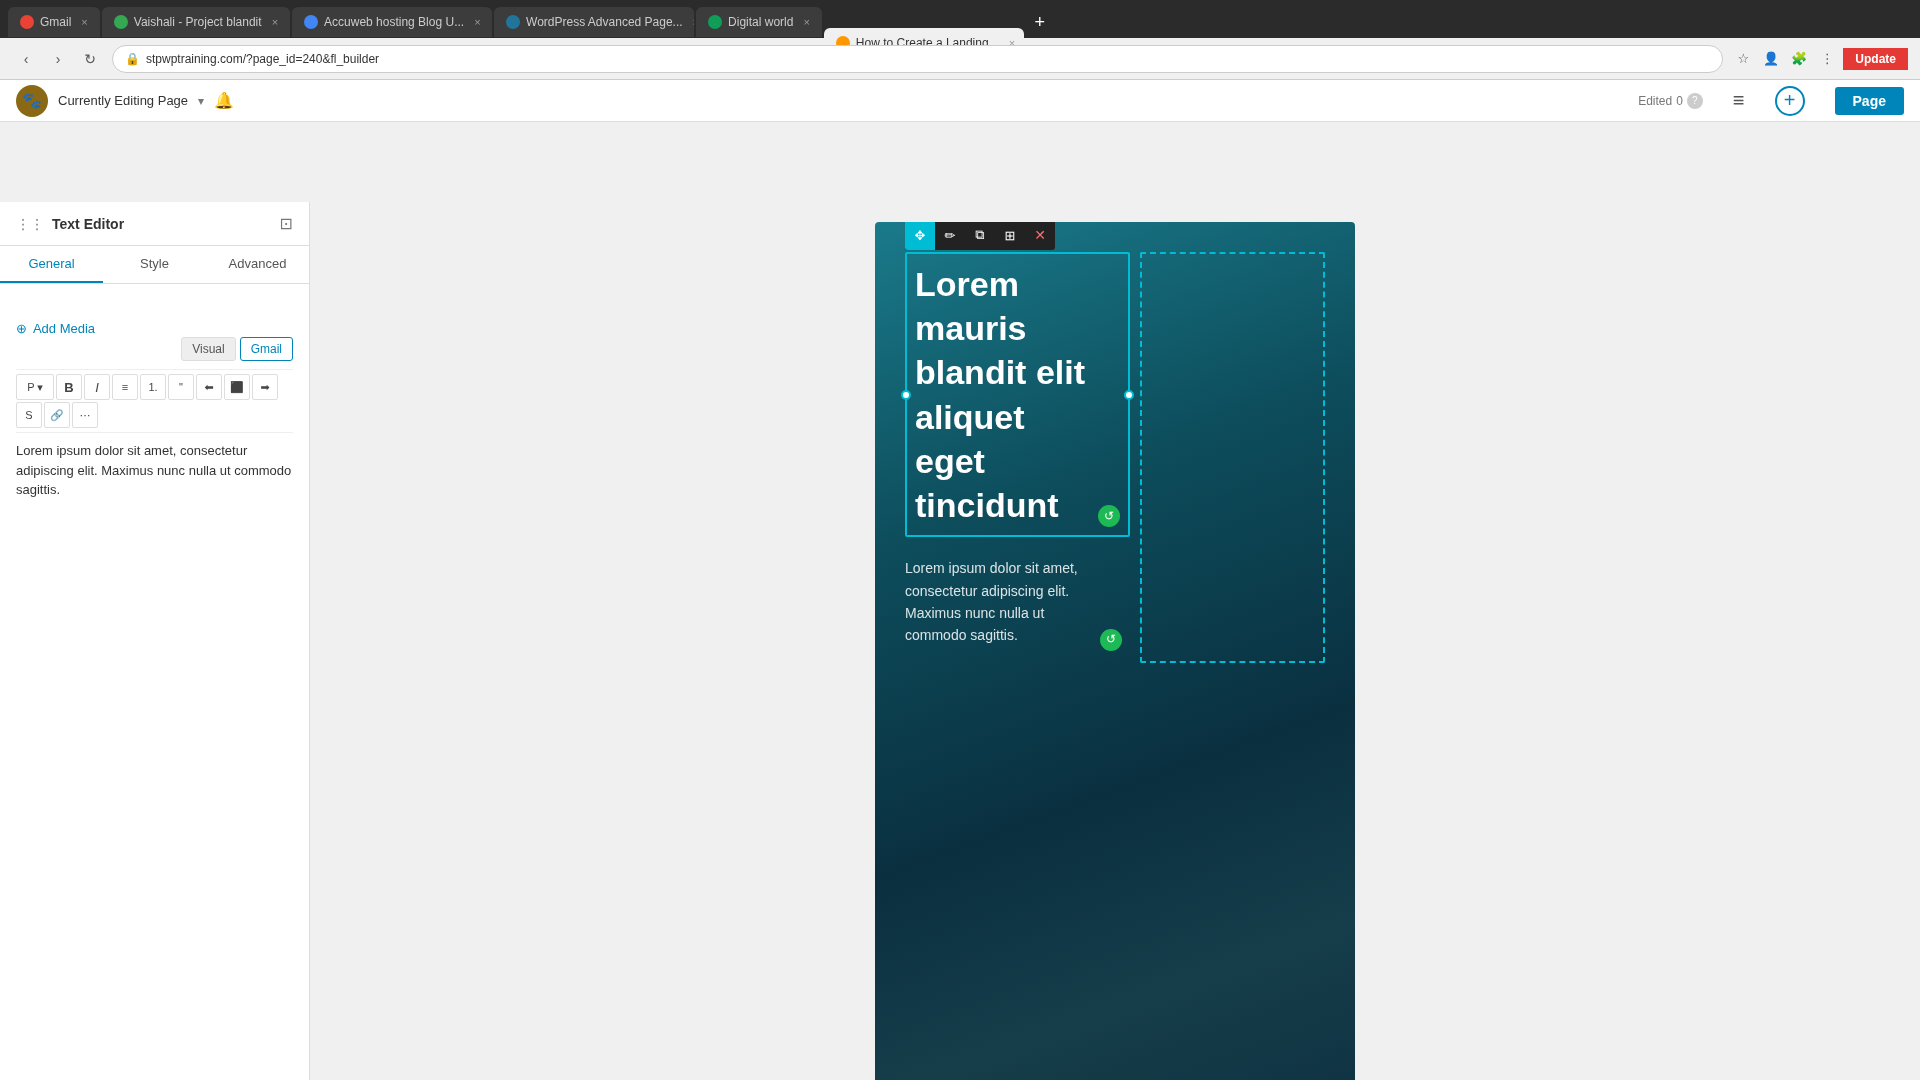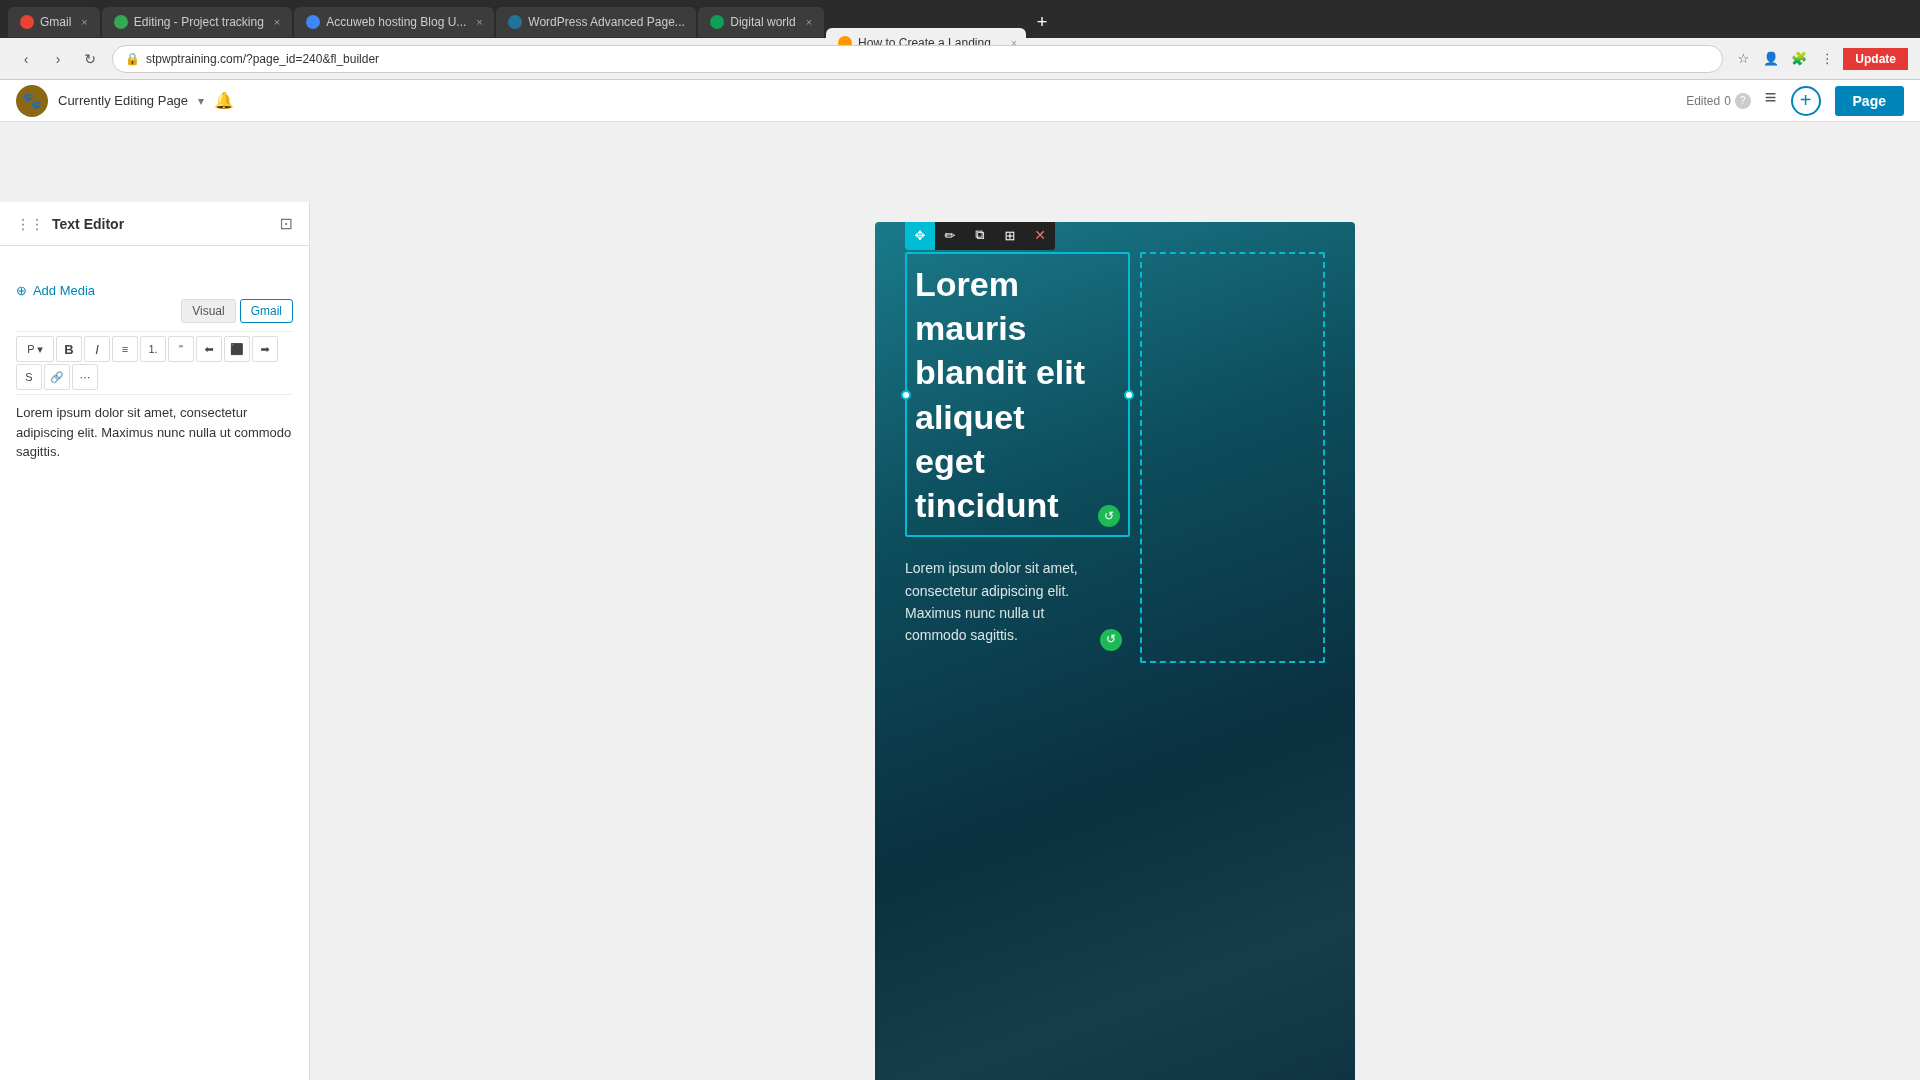--- a/index.html
+++ b/index.html
@@ -24,21 +24,21 @@
 <div>
 
   <div class="tab-bar">
     <div class="tab">
       <div class="tab-icon" style="background:#EA4335;"></div>
       <span>Gmail</span>
       <span class="close-btn">×</span>
     </div>
     <div class="tab">
       <div class="tab-icon" style="background:#34A853;"></div>
-      <span>Editing - Project tracking</span>
+      <span>Vaishali - Project blandit</span>
       <span class="close-btn">×</span>
     </div>
     <div class="tab">
       <div class="tab-icon" style="background:#4285F4;"></div>
       <span>Accuweb hosting Blog U...</span>
       <span class="close-btn">×</span>
     </div>
     <div class="tab">
       <div class="tab-icon" style="background:#21759B;"></div>
       <span>WordPress Advanced Page...</span>
@@ -77,21 +77,21 @@
   </div>
 </div>
 
 <div style="position:fixed; top:80px; left:0; right:0; height:42px; background:white; border-bottom:1px solid #ddd; display:flex; align-items:center; padding:0 16px; justify-content:space-between; z-index:100;">
   <div style="display:flex; align-items:center; gap:10px;">
     <div style="width:32px; height:32px; border-radius:50%; background:#8B6914; display:flex; align-items:center; justify-content:center; font-size:16px; cursor:pointer;">🐾</div>
     <span style="font-size:13px; color:#333;">Currently Editing Page</span>
     <span style="color:#777; font-size:12px; cursor:pointer;">▾</span>
     <span style="font-size:16px; color:#555; cursor:pointer;">🔔</span>
   </div>
-  <div style="display:flex; gap:14px;">
+  <div style="display:flex; align-items:center; gap:30px;">
     <div style="display:flex; align-items:center; gap:4px; font-size:12px; color:#777;">
       <span>Edited</span>
       <span>0</span>
       <div style="width:16px; height:16px; border-radius:50%; background:#ccc; display:flex; align-items:center; justify-content:center; font-size:10px; color:white; cursor:pointer;">?</div>
     </div>
     <span style="font-size:20px; cursor:pointer; color:#555;">≡</span>
     <button style="width:30px; height:30px; border-radius:50%; border:2px solid #0085ba; color:#0085ba; background:none; cursor:pointer; font-size:20px; display:flex; align-items:center; justify-content:center;">+</button>
     <button style="background:#0085ba; color:white; border:none; border-radius:3px; padding:6px 18px; font-size:14px; font-weight:600; cursor:pointer;">Page</button>
   </div>
 </div>
@@ -101,20 +101,25 @@
   <div style="width:310px; background:white; border-right:1px solid #ddd; display:flex; flex-direction:column; flex-shrink:0;">
 
     <div style="display:flex; align-items:center; justify-content:space-between; padding:12px 16px; border-bottom:1px solid #ddd;">
       <div style="display:flex; align-items:center; gap:8px;">
         <span style="color:#777; font-size:14px;">⋮⋮</span>
         <span style="font-size:14px; font-weight:600; color:#333;">Text Editor</span>
       </div>
       <span style="cursor:pointer; color:#777; font-size:16px;">⊡</span>
     </div>
 
+    <div style="display:flex; border-bottom:1px solid #ddd;">
+      <div style="flex:1; padding:10px; text-align:center; font-size:13px; cursor:pointer; color:#0085ba; border-bottom:2px solid #0085ba;">General</div>
+      <div style="flex:1; padding:10px; text-align:center; font-size:13px; cursor:pointer; color:#555; border-bottom:2px solid transparent;">Style</div>
+      <div style="flex:1; padding:10px; text-align:center; font-size:13px; cursor:pointer; color:#555; border-bottom:2px solid transparent;">Advanced</div>
+    </div>
 
     <div style="padding:12px 16px; flex:1; display:flex; flex-direction:column; gap:8px; overflow-y:auto;">
 
       <div style="display:flex; align-items:center; justify-content:space-between;">
         <button style="display:flex; align-items:center; gap:6px; font-size:13px; color:#0085ba; cursor:pointer; border:none; background:none; padding:0;">
           <span>⊕</span>
           <span>Add Media</span>
         </button>
         <div style="display:flex; gap:4px;margin-top:41px;">
           <button style="padding:4px 10px; border:1px solid #ddd; background:#eee; font-size:12px; cursor:pointer; border-radius:3px; color:#555;">Visual</button>

